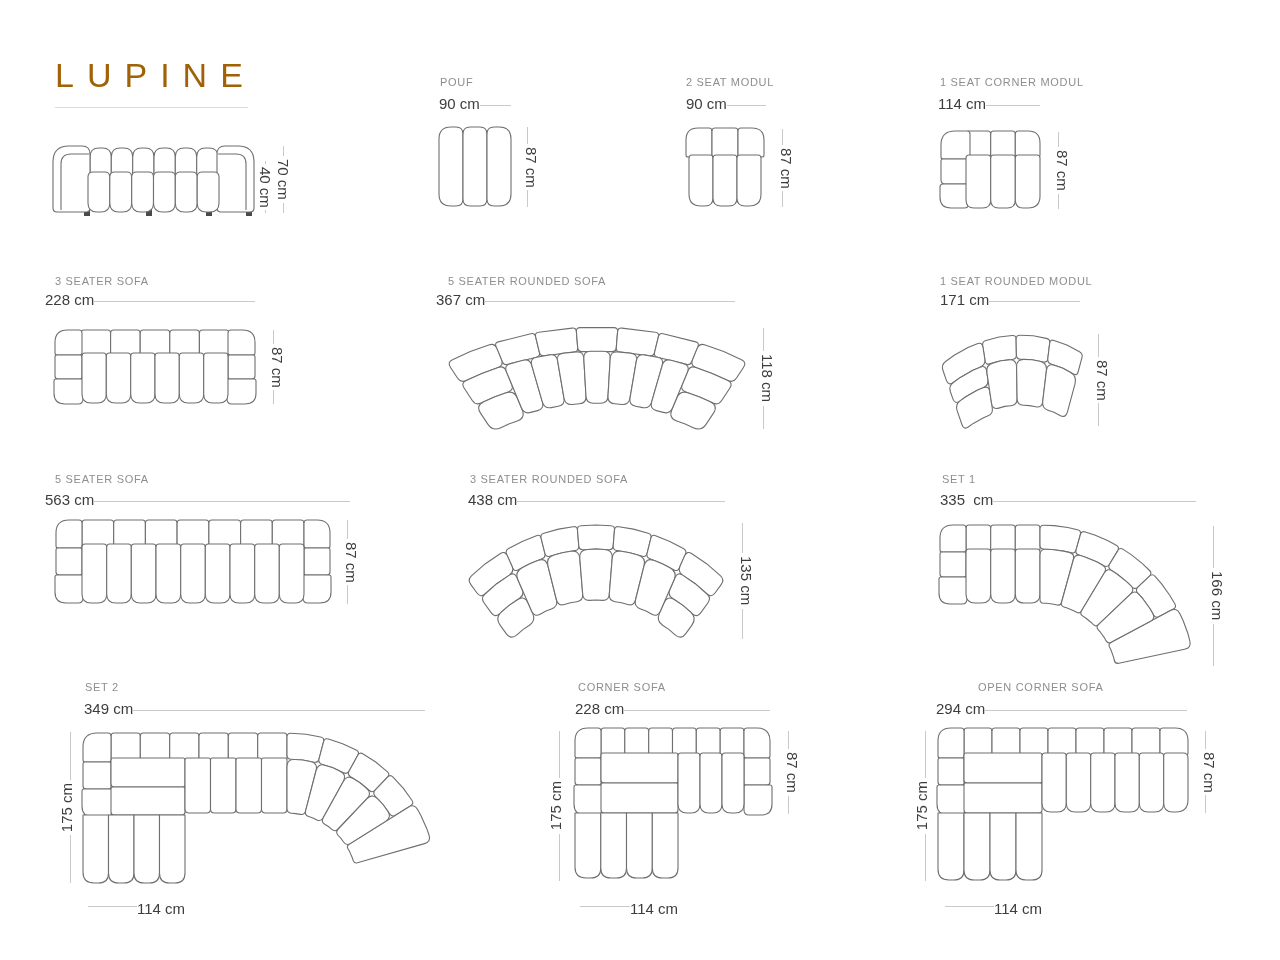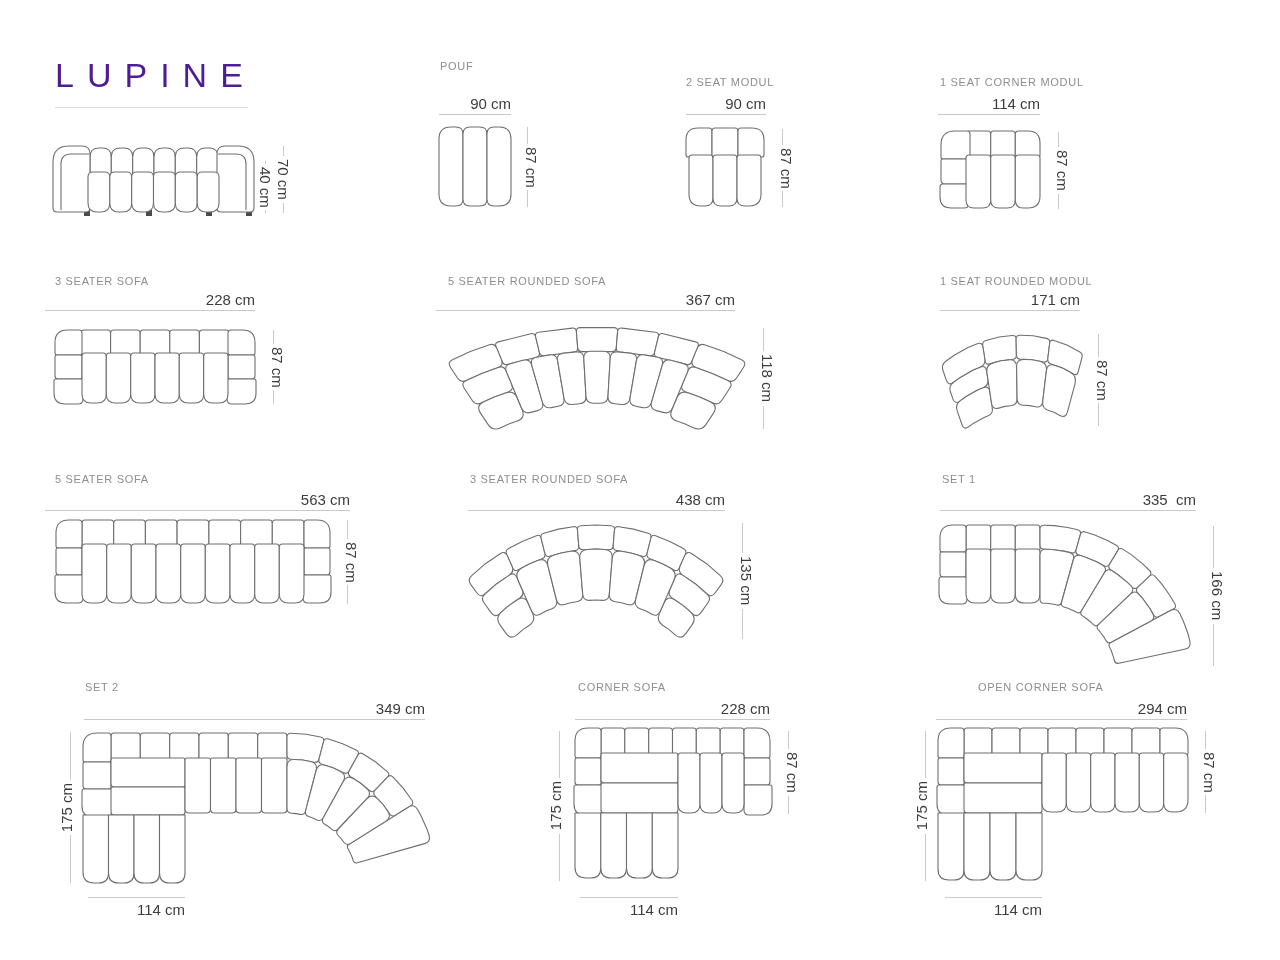--- a/index.html
+++ b/index.html
@@ -6,25 +6,25 @@
   body{
     width:1280px;height:960px;position:relative;background:#ffffff;
     font-family:"Liberation Sans", sans-serif;overflow:hidden;
   }
   #art{position:absolute;left:0;top:0;}
   #art path{fill:#ffffff;stroke:#6f6f6f;stroke-width:1.1;stroke-linejoin:round;}
   #art path.ft{fill:#4a4a4a;stroke:none;}
   #art path.nf{fill:none;}
   #brand-title{
     position:absolute;left:55px;top:56px;font-size:34px;font-weight:500;
-    letter-spacing:13px;color:#4c1d95;white-space:pre;
+    letter-spacing:13px;color:#a16207;white-space:pre;
   }
   #brand-rule{position:absolute;left:55px;top:107px;width:193px;height:1px;background:#dcdcdc;}
   .lbl{position:absolute;font-size:11px;letter-spacing:.7px;color:#8e8e8e;white-space:pre;}
-  .hdim{position:absolute;display:flex;flex-direction:column;align-items:flex-end;}
+  .hdim{position:absolute;display:flex;flex-direction:row;align-items:center;}
   .hdim .t{font-size:15px;color:#3d3d3d;line-height:1;white-space:pre;margin-bottom:3px;}
   .hdim .l{height:1px;background:#c9c9c9;width:100%;}
   .hdim.below .t{order:2;margin:4px 0 0 0;}
   .hdim.below .l{order:1;}
   .vdim{position:absolute;width:18px;display:flex;flex-direction:column;align-items:center;}
   .vdim .l{width:1px;background:#c9c9c9;flex:1;}
   .vdim .t{
     font-size:15px;color:#3d3d3d;line-height:1;writing-mode:vertical-rl;
     margin:3px 0;white-space:pre;transform:translateX(4px);
   }
@@ -269,21 +269,21 @@
       <path d="M938.0 813.0Q938.0 813.0 938.0 813.0L964.0 813.0Q964.0 813.0 964.0 813.0L964.0 870.0Q964.0 880.0 954.0 880.0L949.0 880.0Q938.0 880.0 938.0 869.0Z"></path>
       <path d="M964.0 813.0Q964.0 813.0 964.0 813.0L990.0 813.0Q990.0 813.0 990.0 813.0L990.0 870.0Q990.0 880.0 980.0 880.0L974.0 880.0Q964.0 880.0 964.0 870.0Z"></path>
       <path d="M990.0 813.0Q990.0 813.0 990.0 813.0L1016.0 813.0Q1016.0 813.0 1016.0 813.0L1016.0 870.0Q1016.0 880.0 1006.0 880.0L1000.0 880.0Q990.0 880.0 990.0 870.0Z"></path>
       <path d="M1016.0 813.0Q1016.0 813.0 1016.0 813.0L1042.0 813.0Q1042.0 813.0 1042.0 813.0L1042.0 870.0Q1042.0 880.0 1032.0 880.0L1026.0 880.0Q1016.0 880.0 1016.0 870.0Z"></path>
     </g>
 </svg>
 
 <div id="brand-title">LUPINE</div>
 <div id="brand-rule"></div>
 
-<div class="lbl" style="left:440px;top:60px">POUF</div>
+<div class="lbl" style="left:440px;top:76px">POUF</div>
 <div class="lbl" style="left:686px;top:76px">2 SEAT MODUL</div>
 <div class="lbl" style="left:940px;top:76px">1 SEAT CORNER MODUL</div>
 <div class="lbl" style="left:55px;top:275px">3 SEATER SOFA</div>
 <div class="lbl" style="left:448px;top:275px">5 SEATER ROUNDED SOFA</div>
 <div class="lbl" style="left:940px;top:275px">1 SEAT ROUNDED MODUL</div>
 <div class="lbl" style="left:55px;top:473px">5 SEATER SOFA</div>
 <div class="lbl" style="left:470px;top:473px">3 SEATER ROUNDED SOFA</div>
 <div class="lbl" style="left:942px;top:473px">SET 1</div>
 <div class="lbl" style="left:85px;top:681px">SET 2</div>
 <div class="lbl" style="left:578px;top:681px">CORNER SOFA</div>

